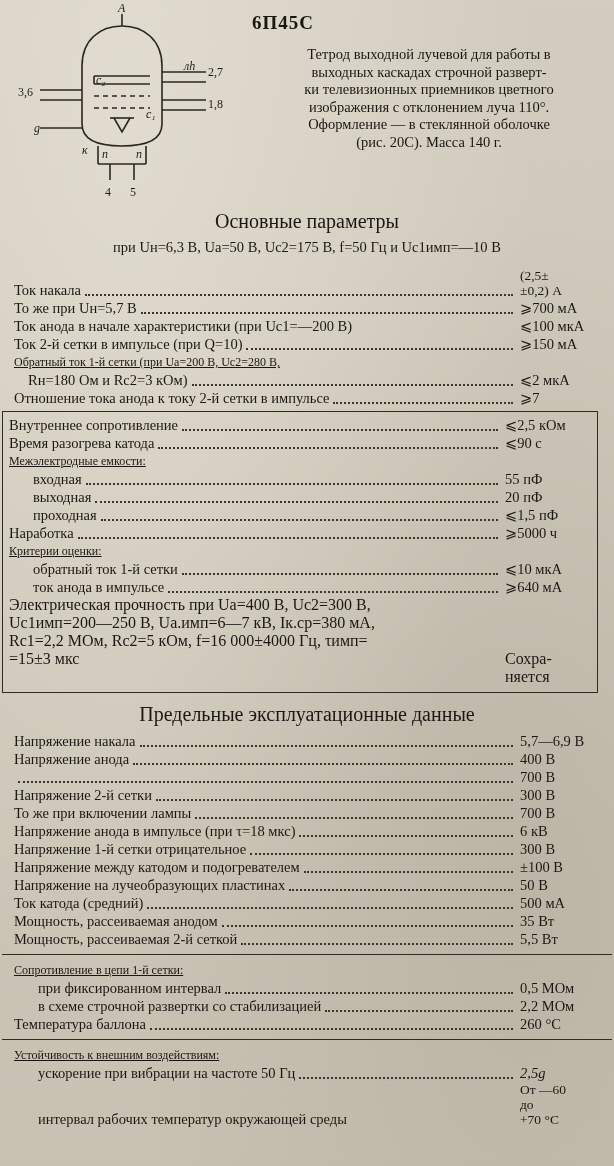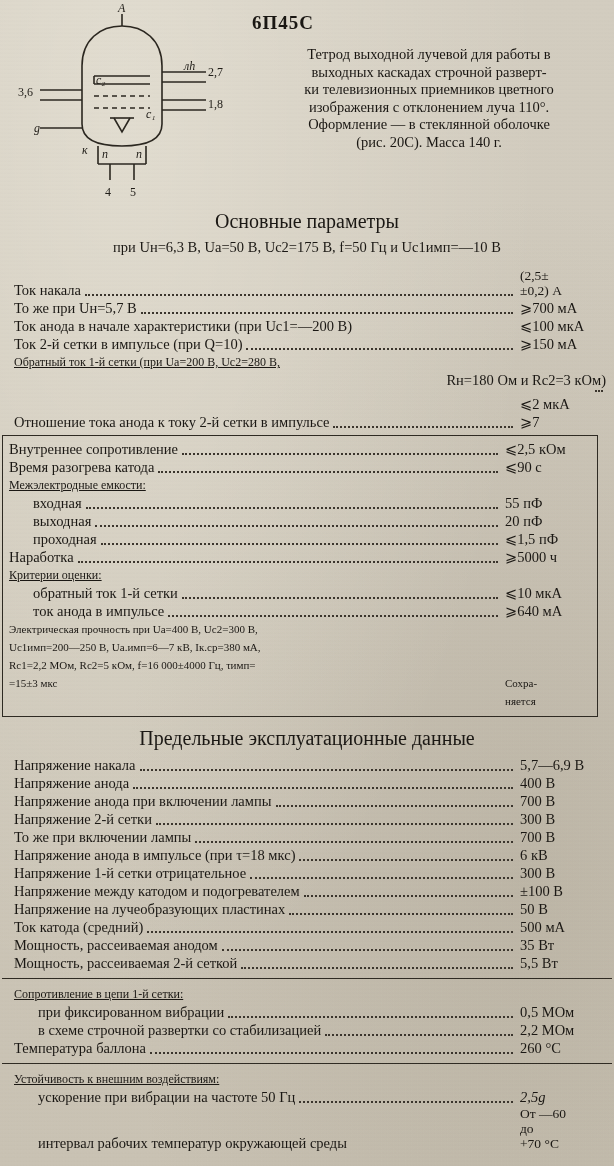--- a/index.html
+++ b/index.html
@@ -116,25 +116,25 @@
     min-width: 86px;
     padding-left: 4px;
   }
   .row.nodots .dots { border-bottom: none; }
   .plain {
     font-size: 12px;
     line-height: 18px;
     text-decoration: underline;
   }
   .indent1 { padding-left: 24px; }
-  .indent2 { padding-left: 14px; flex-direction: column; }
+  .indent2 { padding-left: 14px; }
 
   .two-col {
     display: flex;
-    font-size: 11px;
+    font-size: 16px;
     line-height: 18px;
   }
   .two-col .lhs { flex: 1 1 auto; }
   .two-col .rhs { min-width: 86px; padding-left: 4px; white-space: nowrap;}
 
   
   .boxed {
     border: 1.5px solid #2e2a22;
     margin: 4px 16px 6px 2px;
     padding: 4px 6px 6px 6px;
@@ -331,21 +331,20 @@
       <span class="label">Напряжение накала</span>
       <span class="dots"></span>
       <span class="val narrow">5,7—6,9 В</span>
     </div>
     <div class="row">
       <span class="label">Напряжение анода</span>
       <span class="dots"></span>
       <span class="val narrow">400 В</span>
     </div>
     <div class="row">
-      <span class="label">Напряжение анода при включении лампы</span>
       <span class="dots"></span>
       <span class="val narrow">700 В</span>
     </div>
     <div class="row">
       <span class="label">Напряжение 2-й сетки</span>
       <span class="dots"></span>
       <span class="val narrow">300 В</span>
     </div>
     <div class="row">
       <span class="label">То же при включении лампы</span>
@@ -387,21 +386,21 @@
       <span class="dots"></span>
       <span class="val narrow">5,5 Вт</span>
     </div>
   </div>
 
   <hr class="sep-line">
 
   <div class="rows">
     <div class="plain">Сопротивление в цепи 1-й сетки:</div>
     <div class="row indent1">
-      <span class="label">при фиксированном вибрации</span>
+      <span class="label">при фиксированном интервал</span>
       <span class="dots"></span>
       <span class="val narrow">0,5 МОм</span>
     </div>
     <div class="row indent1">
       <span class="label">в схеме строчной развертки со стабилизацией</span>
       <span class="dots"></span>
       <span class="val narrow">2,2 МОм</span>
     </div>
     <div class="row">
       <span class="label">Температура баллона</span>

